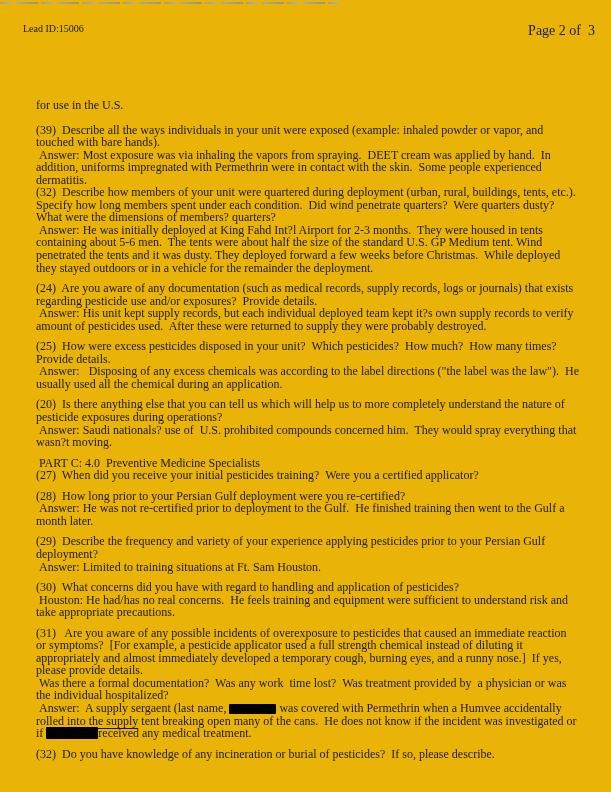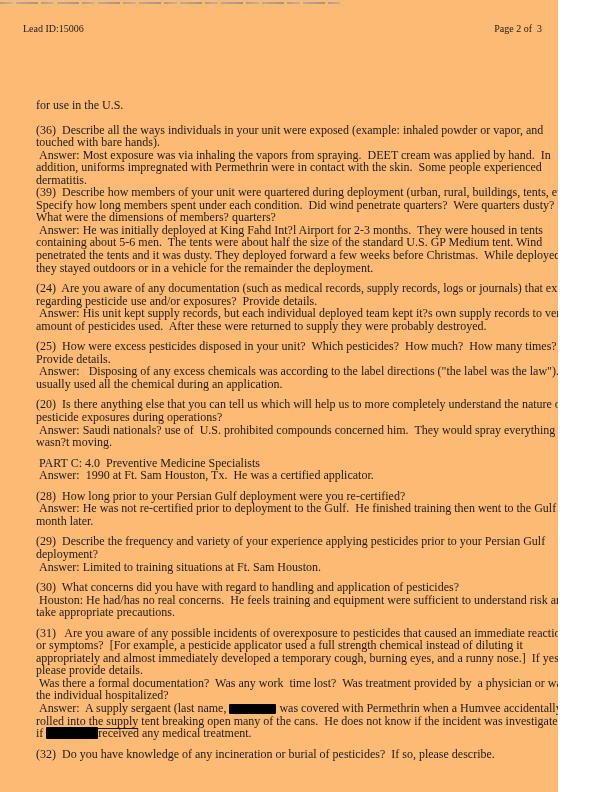--- a/index.html
+++ b/index.html
@@ -1,20 +1,20 @@
 <!DOCTYPE html>
 <html><head>
 <meta charset="utf-8">
 <style>
   html, body { margin: 0; padding: 0; background: #ffffff; }
   .page {
     position: relative;
-    width: 558px;
+    width: 611px;
     height: 792px;
-    background: #fdba74;
+    background: #eab308;
     font-family: "Liberation Serif", serif;
     color: #1b1b1b;
     overflow: hidden;
   }
   .scan-edge {
     position: absolute;
     top: 2px;
     left: 0;
     width: 340px;
     height: 2px;
@@ -29,21 +29,21 @@
     position: absolute;
     left: 23px;
     top: 23px;
     font-size: 10px;
     white-space: pre;
   }
   .hdr-page {
     position: absolute;
     right: 16px;
     top: 23px;
-    font-size: 10px;
+    font-size: 14px;
     white-space: pre;
     text-align: center;
   }
   main.doc-body {
     position: absolute;
     left: 36px;
     top: 99px;
     width: 543px;
   }
   .blk { margin-top: 8px; }
@@ -69,44 +69,44 @@
 
 <div class="page">
   <div class="scan-edge"></div>
   <div class="hdr-lead">Lead ID:15006</div>
   <div class="hdr-page">Page 2 of  3</div>
   <main class="doc-body">
       <div class="blk">
         <div class="txt plain">for use in the U.S.</div>
       </div>
       <div class="blk gap-lg">
-        <div class="txt q">(36)  Describe all the ways individuals in your unit were exposed (example: inhaled powder or vapor, and touched with bare hands).</div>
+        <div class="txt q">(39)  Describe all the ways individuals in your unit were exposed (example: inhaled powder or vapor, and touched with bare hands).</div>
         <div class="txt a"> Answer: Most exposure was via inhaling the vapors from spraying.  DEET cream was applied by hand.  In addition, uniforms impregnated with Permethrin were in contact with the skin.  Some people experienced dermatitis.</div>
       </div>
       <div class="blk tight">
-        <div class="txt q">(39)  Describe how members of your unit were quartered during deployment (urban, rural, buildings, tents, etc.). Specify how long members spent under each condition.  Did wind penetrate quarters?  Were quarters dusty?  What were the dimensions of members? quarters?</div>
+        <div class="txt q">(32)  Describe how members of your unit were quartered during deployment (urban, rural, buildings, tents, etc.). Specify how long members spent under each condition.  Did wind penetrate quarters?  Were quarters dusty?  What were the dimensions of members? quarters?</div>
         <div class="txt a"> Answer: He was initially deployed at King Fahd Int?l Airport for 2-3 months.  They were housed in tents containing about 5-6 men.  The tents were about half the size of the standard U.S. GP Medium tent. Wind penetrated the tents and it was dusty. They deployed forward a few weeks before Christmas.  While deployed they stayed outdoors or in a vehicle for the remainder the deployment.</div>
       </div>
       <div class="blk">
         <div class="txt q">(24)  Are you aware of any documentation (such as medical records, supply records, logs or journals) that exists regarding pesticide use and/or exposures?  Provide details.</div>
         <div class="txt a"> Answer: His unit kept supply records, but each individual deployed team kept it?s own supply records to verify amount of pesticides used.  After these were returned to supply they were probably destroyed.</div>
       </div>
       <div class="blk">
         <div class="txt q">(25)  How were excess pesticides disposed in your unit?  Which pesticides?  How much?  How many times? Provide details.</div>
         <div class="txt a"> Answer:   Disposing of any excess chemicals was according to the label directions ("the label was the law").  He usually used all the chemical during an application.</div>
       </div>
       <div class="blk">
         <div class="txt q">(20)  Is there anything else that you can tell us which will help us to more completely understand the nature of pesticide exposures during operations?</div>
         <div class="txt a"> Answer: Saudi nationals? use of  U.S. prohibited compounds concerned him.  They would spray everything that wasn?t moving.</div>
       </div>
       <div class="blk">
         <div class="txt heading"> PART C: 4.0  Preventive Medicine Specialists</div>
       </div>
       <div class="blk tight">
-        <div class="txt a"> Answer:  1990 at Ft. Sam Houston, Tx.  He was a certified applicator.</div>
+        <div class="txt q">(27)  When did you receive your initial pesticides training?  Were you a certified applicator?</div>
       </div>
       <div class="blk">
         <div class="txt q">(28)  How long prior to your Persian Gulf deployment were you re-certified?</div>
         <div class="txt a"> Answer: He was not re-certified prior to deployment to the Gulf.  He finished training then went to the Gulf a month later.</div>
       </div>
       <div class="blk">
         <div class="txt q">(29)  Describe the frequency and variety of your experience applying pesticides prior to your Persian Gulf deployment?</div>
         <div class="txt a"> Answer: Limited to training situations at Ft. Sam Houston.</div>
       </div>
       <div class="blk">

